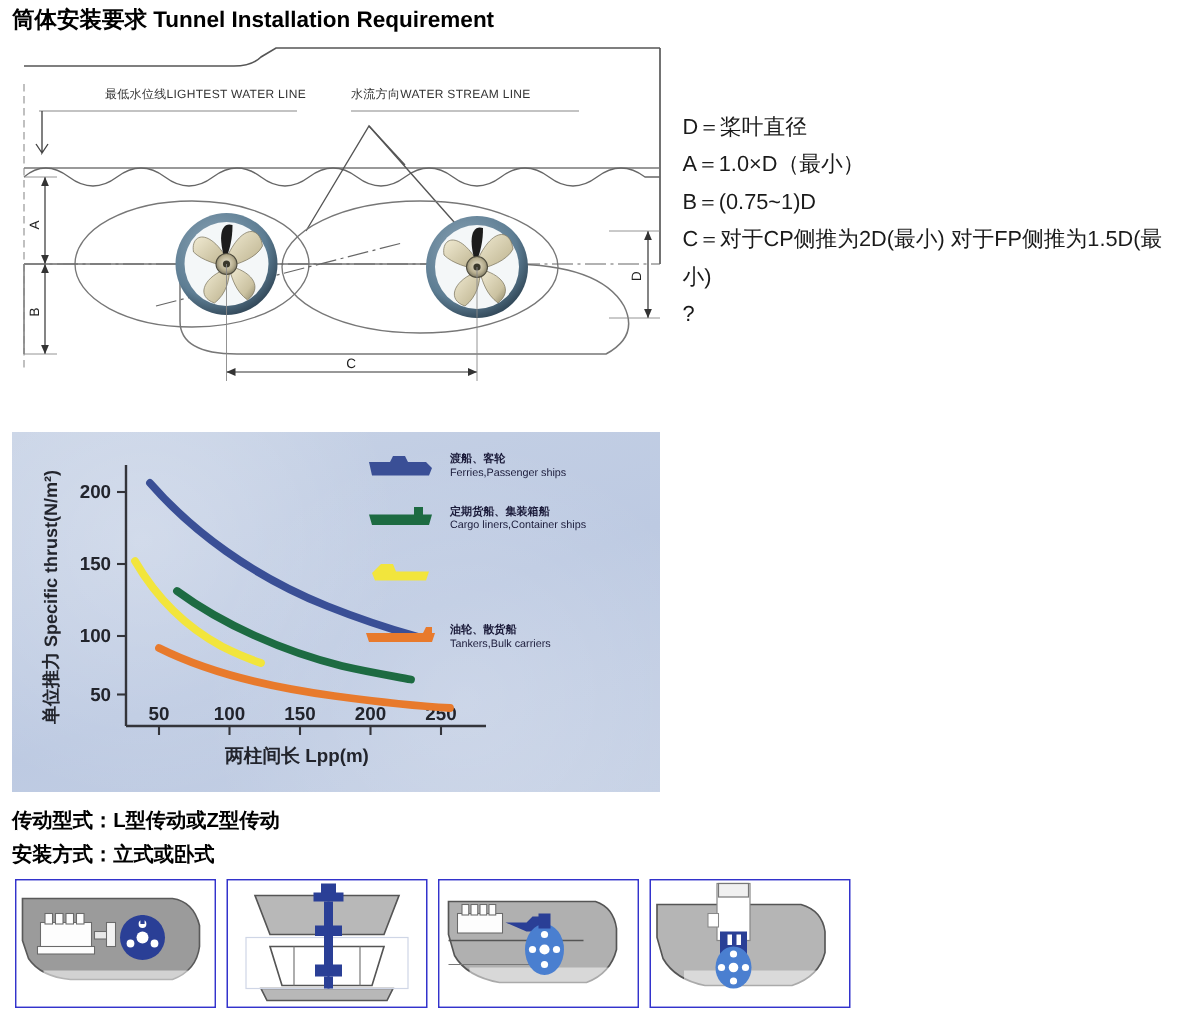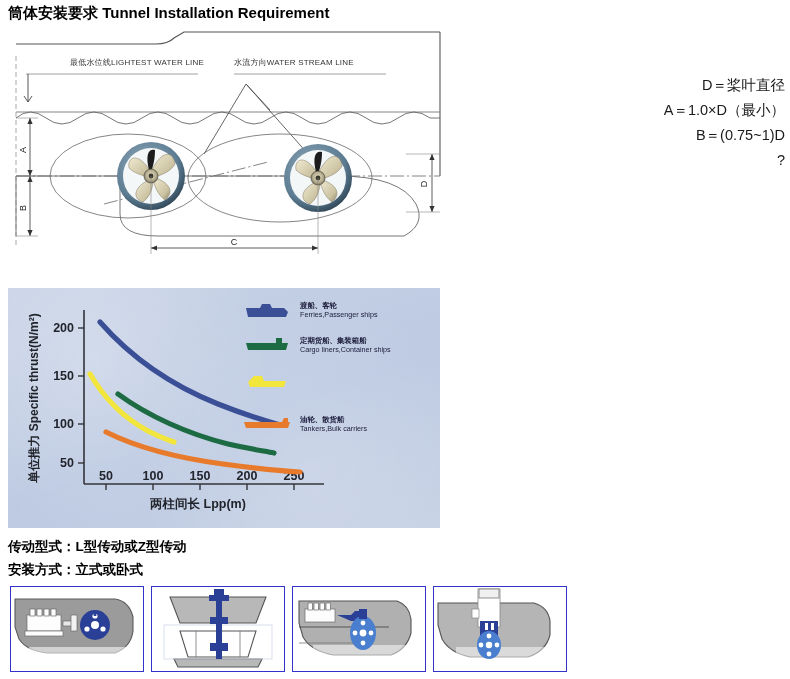--- a/index.html
+++ b/index.html
@@ -61,21 +61,21 @@
 
   
   #spec-list {
     position: absolute;
     left: 455px; top: 73px;
     width: 330px;
     font-size: 14.5px;
     line-height: 25px;
     color: #1a1a1a;
   }
-  #spec-list div { white-space: normal; text-align: right; }
+  #spec-list div { white-space: normal; }
 
   
   #chart-box {
     position: absolute;
     left: 8px; top: 288px;
     width: 432px; height: 240px;
     background: #c3cfe4;
     overflow: hidden;
   }
   #chart-box .noise {
@@ -240,20 +240,21 @@
     </svg>
   </div>
 
   <div class="wl-label" id="wl-lightest">最低水位线LIGHTEST WATER LINE</div>
   <div class="wl-label" id="wl-stream">水流方向WATER STREAM LINE</div>
 
   <div id="spec-list">
     <div>D＝桨叶直径</div>
     <div>A＝1.0×D（最小）</div>
     <div>B＝(0.75~1)D</div>
+    <div>C＝对于CP侧推为2D(最小) 对于FP侧推为1.5D(最小)</div>
     <div>?</div>
   </div>
 
 
   <div id="chart-box">
     <div class="noise"></div>
     <svg id="chart-svg" width="432" height="240" viewBox="0 0 432 240" xmlns="http://www.w3.org/2000/svg">
 
       <line id="y-axis" x1="76" y1="22" x2="76" y2="196" stroke="#33343a" stroke-width="1.6"></line>
       <line id="x-axis" x1="76" y1="196" x2="316" y2="196" stroke="#33343a" stroke-width="1.6"></line>

